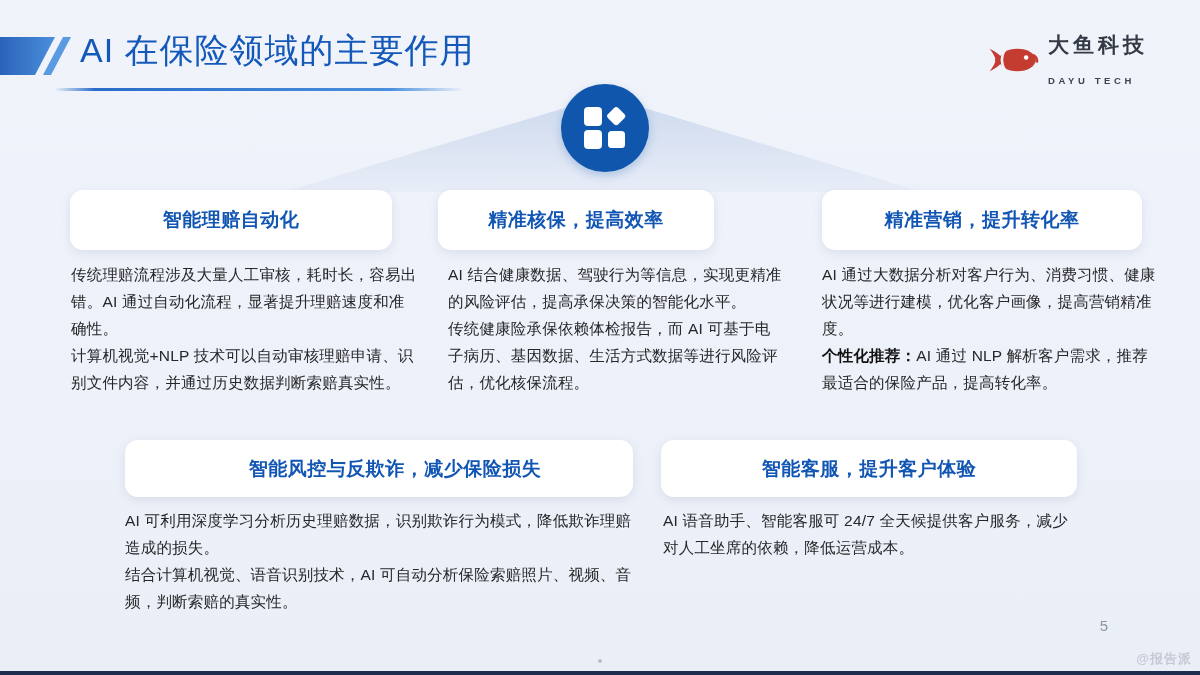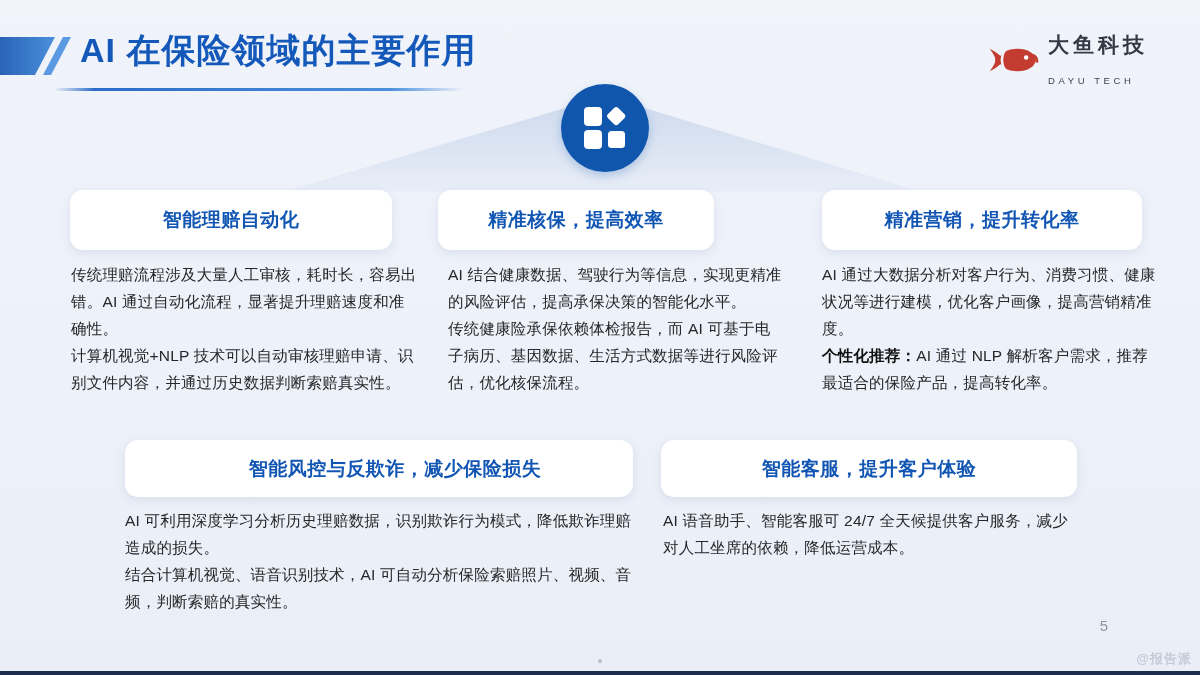--- a/index.html
+++ b/index.html
@@ -5,31 +5,31 @@
   html,body{margin:0;padding:0;background:#dfe3ec;}
   .slide{
     position:relative;width:1200px;height:675px;overflow:hidden;
     background:linear-gradient(180deg,#f0f3fa 0%,#edf1f9 55%,#eaeef7 100%);
     font-family:"Liberation Sans","DejaVu Sans",sans-serif;
   }
   
   .title-flag{position:absolute;left:0;top:37px;width:80px;height:38px;}
   .page-title{
     position:absolute;left:80px;top:28px;margin:0;
-    font-size:34px;font-weight:700;color:#1459ba;letter-spacing:1px;white-space:nowrap;
+    font-size:34px;font-weight:400;color:#1459ba;letter-spacing:1px;white-space:nowrap;
   }
   .title-underline{
     position:absolute;left:54px;top:88px;width:410px;height:3px;border-radius:2px;
     background:linear-gradient(90deg,rgba(42,108,200,0) 0%,#2a6cc8 10%,#4a8fdc 82%,rgba(74,143,220,0) 100%);
   }
   .logos{position:absolute;right:52px;top:34px;display:flex;align-items:center;gap:36px;}
   .logo{display:flex;align-items:center;gap:8px;}
   .logo-text{display:flex;flex-direction:column;line-height:1;}
   .logo-cn-dark{font-size:21px;font-weight:800;color:#333a45;letter-spacing:4px;}
-  .logo-en-dark{font-size:9.5px;font-weight:400;color:#3c4350;letter-spacing:3.6px;margin-top:21px;}
+  .logo-en-dark{font-size:9.5px;font-weight:700;color:#3c4350;letter-spacing:3.6px;margin-top:21px;}
   .logo-cn-blue{font-size:23px;font-weight:800;color:#2b6fd4;letter-spacing:6px;}
   .logo-en-blue{font-size:9px;font-weight:700;color:#2b6fd4;letter-spacing:2.6px;margin-top:5px;}
   
   .hub-rays{position:absolute;left:0;top:0;width:1200px;height:675px;pointer-events:none;}
   .hub-circle{
     position:absolute;left:561px;top:84px;width:88px;height:88px;border-radius:50%;
     background:#1156ad;display:flex;align-items:center;justify-content:center;
     box-shadow:0 4px 10px rgba(17,86,173,.25);
   }
   

